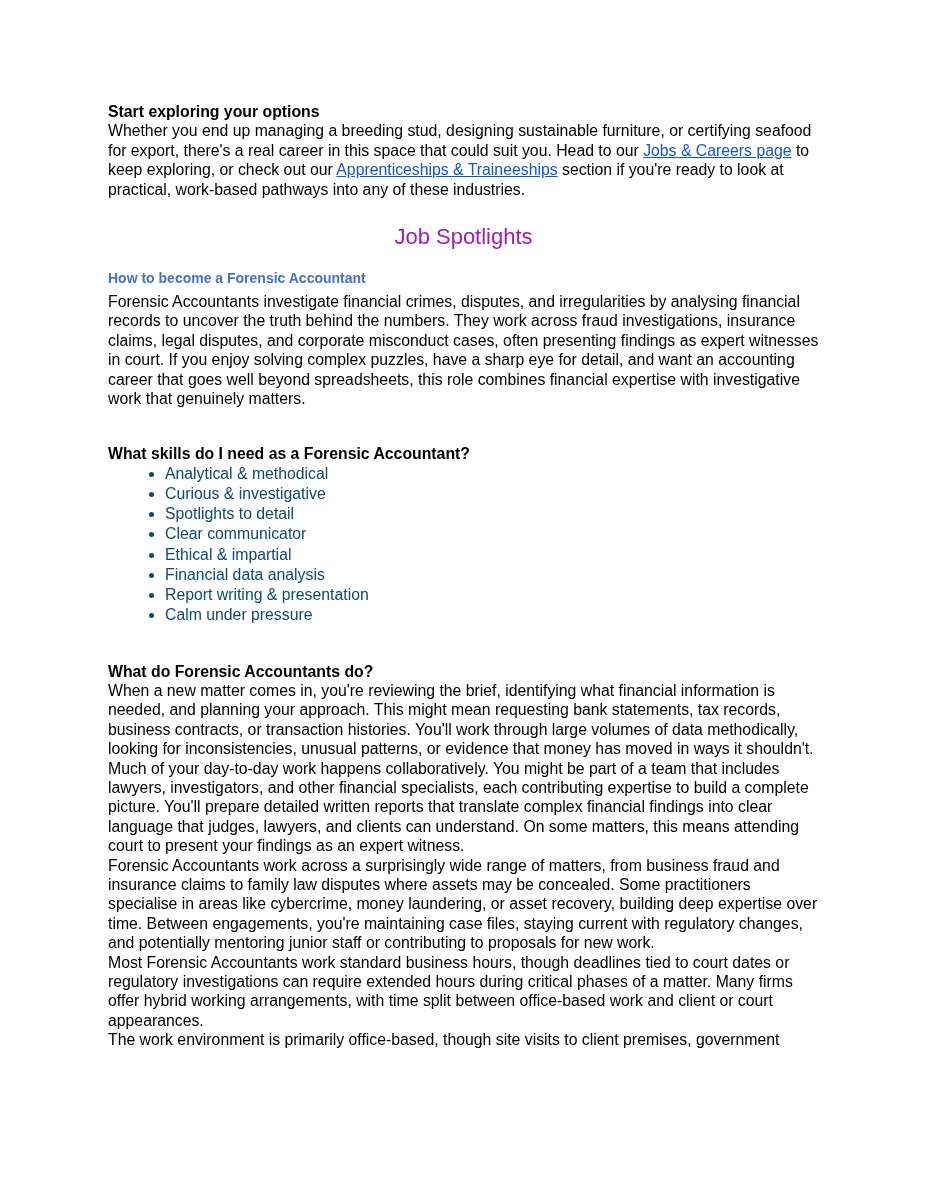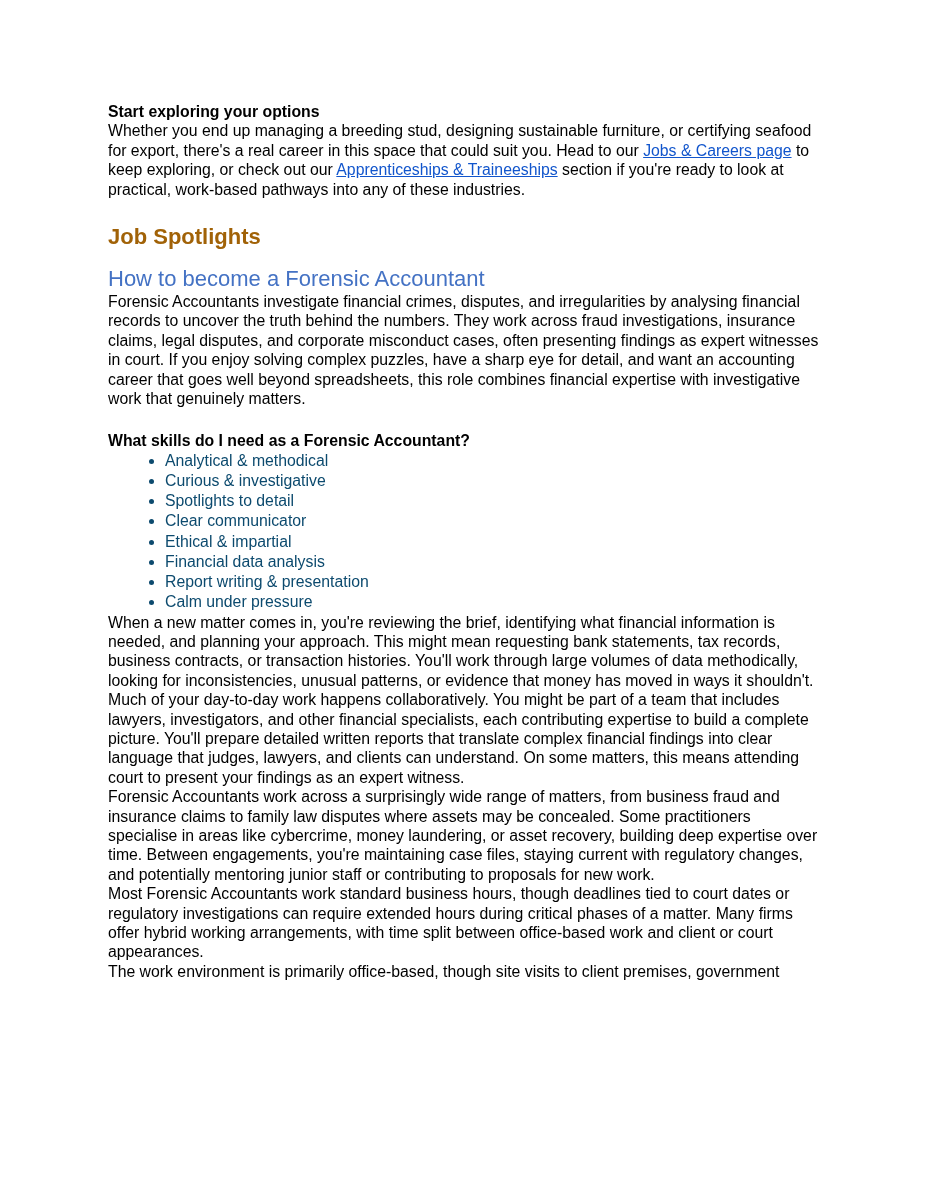--- a/index.html
+++ b/index.html
@@ -22,34 +22,35 @@
   .body-text {
     font-size: 15.8px;
     line-height: 19.4px;
     color: #000000;
   }
   .q-heading {
     font-size: 15.8px;
     line-height: 19.4px;
     font-weight: bold;
     color: #000000;
-    margin-top: 23px;
+    margin-top: 36px;
   }
   .h1-title {
     font-size: 22px;
     line-height: 26px;
-    font-weight: bold;
-    color: #a16207;
+    font-weight: normal;
+    color: #a21caf;
     margin-top: 25px;
     margin-bottom: 17px;
+    text-align: center;
   }
   .h2-title {
-    font-size: 22px;
+    font-size: 14px;
     line-height: 23px;
-    font-weight: normal;
+    font-weight: bold;
     color: #4472C4;
     margin-bottom: 2px;
   }
   a.doc-link {
     color: #1155CC;
     text-decoration: underline;
     cursor: pointer;
     margin-top: 46px;
   }
   ul.skill-list {
@@ -84,20 +85,21 @@
     <li>Analytical &amp; methodical</li>
     <li>Curious &amp; investigative</li>
     <li>Spotlights to detail</li>
     <li>Clear communicator</li>
     <li>Ethical &amp; impartial</li>
     <li>Financial data analysis</li>
     <li>Report writing &amp; presentation</li>
     <li>Calm under pressure</li>
   </ul>
 
+  <p class="q-heading">What do Forensic Accountants do?</p>
 
   <p class="body-text">When a new matter comes in, you're reviewing the brief, identifying what financial information is needed, and planning your approach. This might mean requesting bank statements, tax records, business contracts, or transaction histories. You'll work through large volumes of data methodically, looking for inconsistencies, unusual patterns, or evidence that money has moved in ways it shouldn't.</p>
   <p class="body-text">Much of your day-to-day work happens collaboratively. You might be part of a team that includes lawyers, investigators, and other financial specialists, each contributing expertise to build a complete picture. You'll prepare detailed written reports that translate complex financial findings into clear language that judges, lawyers, and clients can understand. On some matters, this means attending court to present your findings as an expert witness.</p>
   <p class="body-text">Forensic Accountants work across a surprisingly wide range of matters, from business fraud and insurance claims to family law disputes where assets may be concealed. Some practitioners specialise in areas like cybercrime, money laundering, or asset recovery, building deep expertise over time. Between engagements, you're maintaining case files, staying current with regulatory changes, and potentially mentoring junior staff or contributing to proposals for new work.</p>
 
 
   <p class="body-text">Most Forensic Accountants work standard business hours, though deadlines tied to court dates or regulatory investigations can require extended hours during critical phases of a matter. Many firms offer hybrid working arrangements, with time split between office-based work and client or court appearances.</p>
   <p class="body-text">The work environment is primarily office-based, though site visits to client premises, government</p>
 
 </div>

